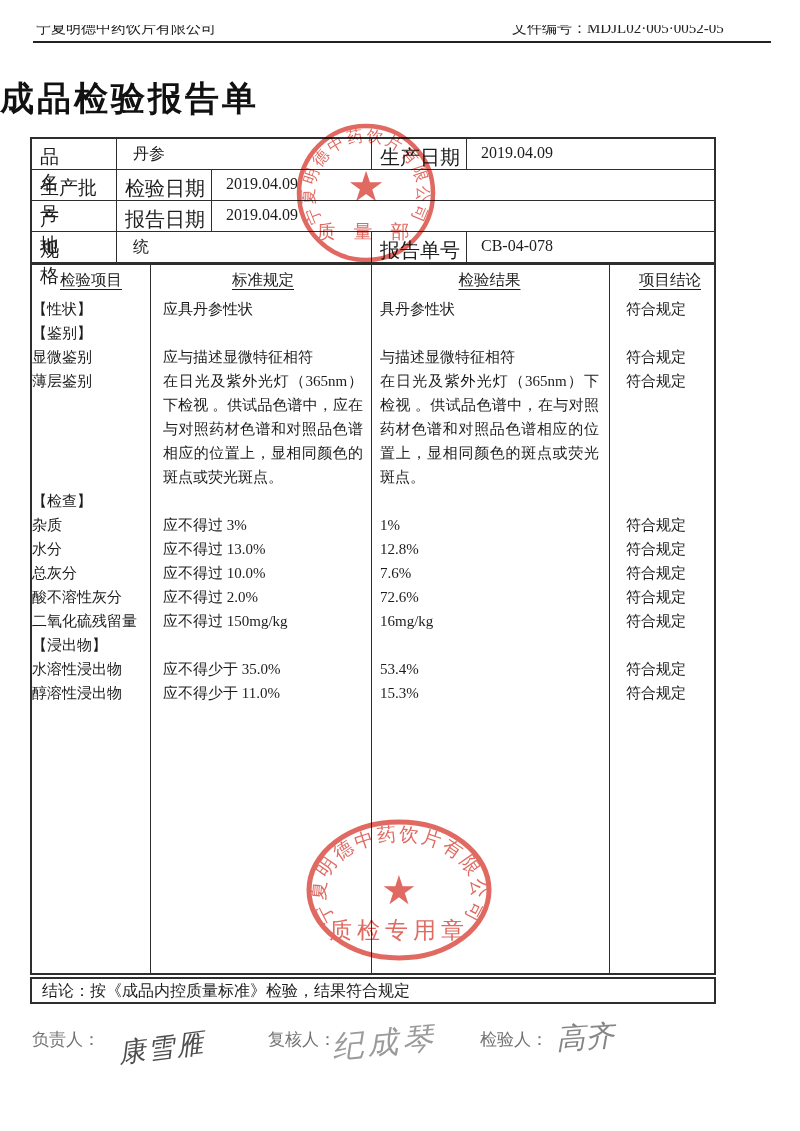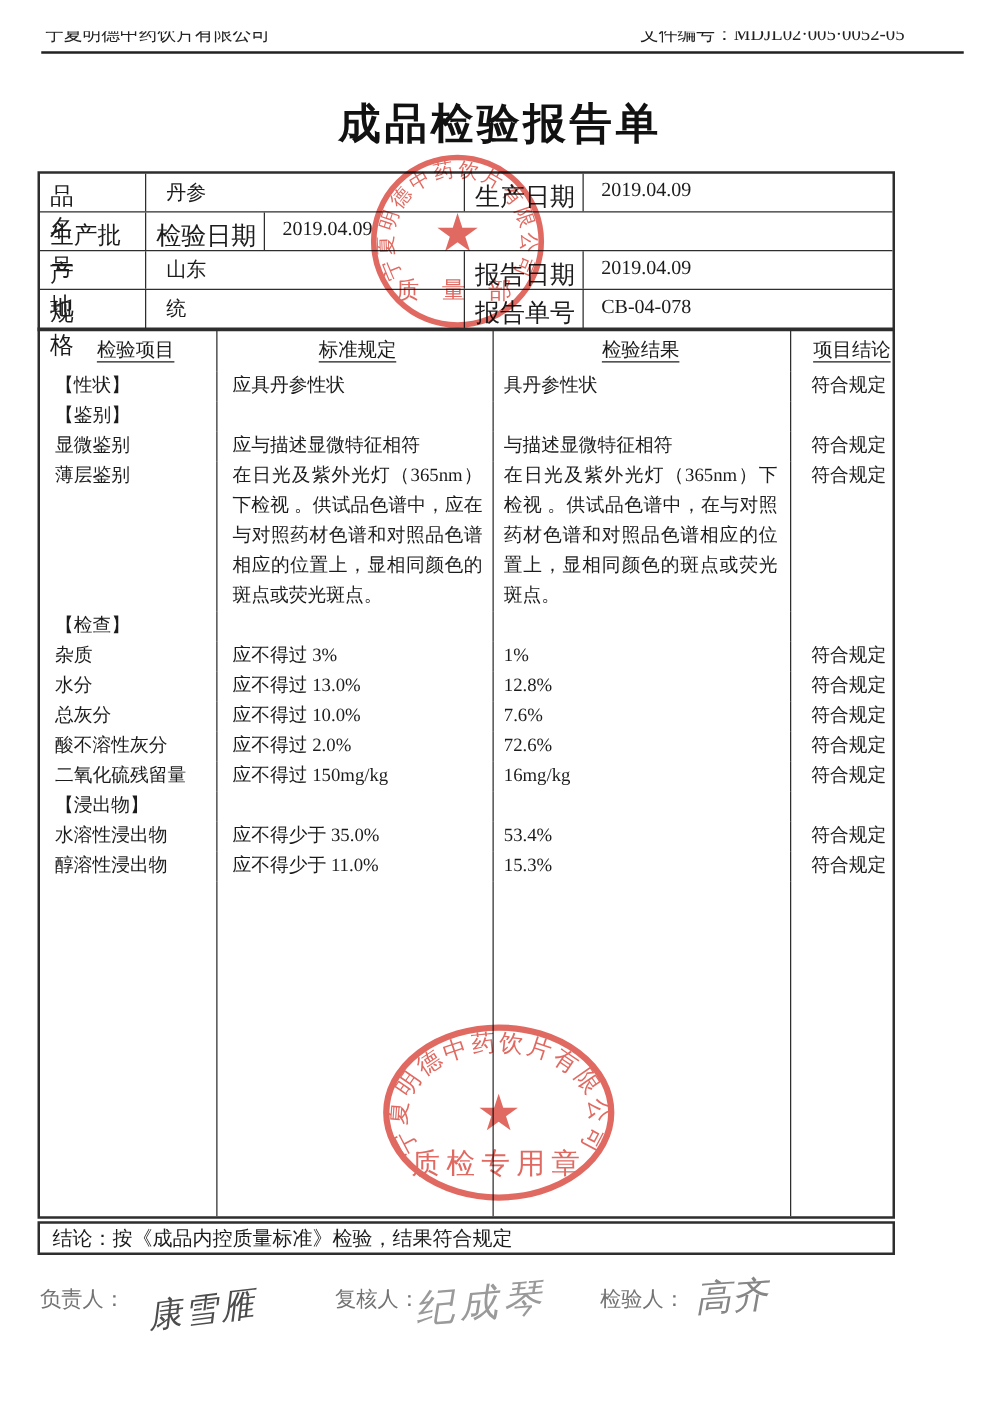--- a/index.html
+++ b/index.html
@@ -12,21 +12,21 @@
   }
   
   .hdr-clip { position:absolute; height:15px; overflow:hidden; }
   .hdr-clip span { display:block; font-size:15px; line-height:20px; margin-top:-7px; color:#222; }
   .hdr-left  { left:36px;  top:25px; width:300px; }
   .hdr-right { left:512px; top:25px; width:270px; }
   .top-rule { position:absolute; left:33px; top:41px; width:738px; height:2px; background:#222; }
   
   .title {
     position:absolute; left:0; top:76px; width:100%;
-    text-align:center; font-size:34px; font-weight:bold; letter-spacing:3px; color:#111;
+    font-size:34px; font-weight:bold; letter-spacing:3px; color:#111;
   }
   
   .info-table {
     position:absolute; left:30px; top:137px; width:686px;
     border:2px solid #2e2e2e; background:transparent;
   }
   .irow { display:flex; height:31px; border-bottom:1.5px solid #2e2e2e; }
   .irow:last-child { border-bottom:none; }
   .il  { width:85px;  border-right:1.5px solid #2e2e2e; padding:5px 6px 0 8px;  font-size:19px; }
   .iv  { width:255px; border-right:1.5px solid #2e2e2e; padding:5px 6px 0 16px; font-size:16px; }
@@ -34,21 +34,21 @@
   .irv { flex:1; padding:5px 2px 0 14px; font-size:16px; }
   
   .main-table {
     position:absolute; left:30px; top:262px; width:686px; height:713px;
     border:2px solid #2e2e2e; display:flex; flex-direction:column;
   }
   .mhead { display:flex; height:33px; font-size:15.5px; }
   .mhead > div { padding-top:6px; text-align:center; }
   .mhead > div > span { text-decoration:underline; text-underline-offset:4px; }
   .mrow { display:flex; font-size:15px; line-height:24px; }
-  .c1 { width:142px; border-right:1.5px solid #2e2e2e; padding-left:12px; }
+  .c1 { width:119px; border-right:1.5px solid #2e2e2e; padding-left:0; }
   .c2 { width:221px; border-right:1.5px solid #2e2e2e; padding-left:12px; padding-right:8px; }
   .c3 { width:238px; border-right:1.5px solid #2e2e2e; padding-left:8px; padding-right:10px; }
   .c4 { flex:1; padding-left:16px; }
   .mrow.tall .c2, .mrow.tall .c3 { text-align:justify; }
   .mfill { flex:1; display:flex; }
   .mfill .c1, .mfill .c2, .mfill .c3 { height:100%; }
   
   .conclusion {
     position:absolute; left:30px; top:977px; width:686px; height:27px;
     border:2px solid #2e2e2e; font-size:16px; padding:2px 0 0 10px;
@@ -89,21 +89,20 @@
       <div class="irl">生产日期</div>
       <div class="irv">2019.04.09</div>
     </div>
     <div class="irow">
       <div class="il">生产批号</div>
       <div class="irl">检验日期</div>
       <div class="irv">2019.04.09</div>
     </div>
     <div class="irow">
       <div class="il">产　　地</div>
-      <div class="iv">山东</div>
       <div class="irl">报告日期</div>
       <div class="irv">2019.04.09</div>
     </div>
     <div class="irow">
       <div class="il">规　　格</div>
       <div class="iv">统</div>
       <div class="irl">报告单号</div>
       <div class="irv">CB-04-078</div>
     </div>
   </div>

